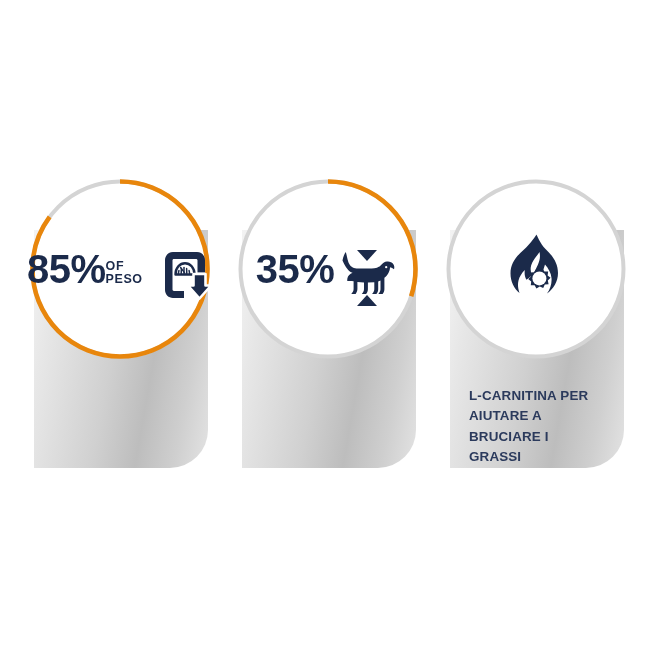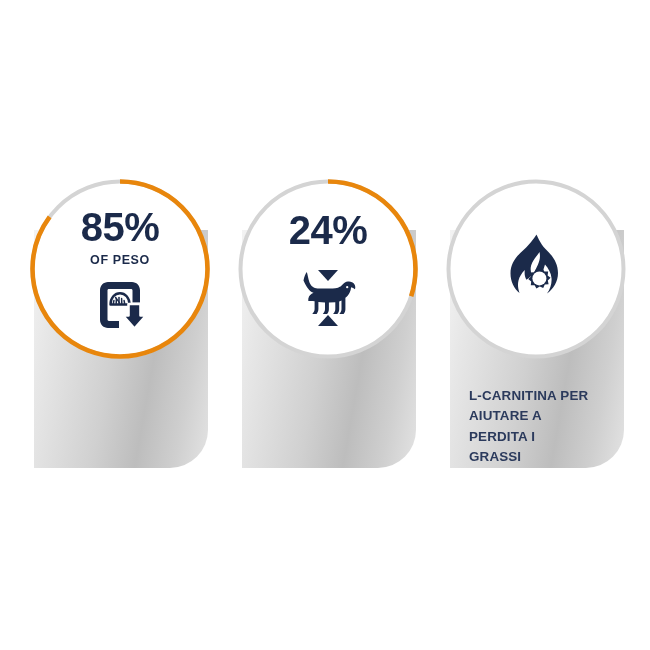--- a/index.html
+++ b/index.html
@@ -53,21 +53,20 @@
     inset: 0;
     width: 186px;
     height: 186px;
     display: block;
   }
 
   .circle-content {
     position: absolute;
     inset: 0;
     display: flex;
-    flex-direction: column;
     align-items: center;
     justify-content: center;
     pointer-events: none;
   }
 
   .pct {
     font-size: 40px;
     font-weight: bold;
     color: #1b2a4a;
     letter-spacing: -0.5px;
@@ -144,21 +143,21 @@
     </div>
   </div>
 
   <div class="card c2"></div>
   <div class="circle-wrap w2">
     <svg class="ring-svg" viewBox="0 0 186 186">
       <circle cx="93" cy="93" r="87.5" fill="#ffffff" stroke="#D4D4D4" stroke-width="4"></circle>
       <circle id="ring-arc-2" cx="93" cy="93" r="87.5" fill="none" stroke="#E8860C" stroke-width="4.6" stroke-linecap="butt" transform="rotate(-90 93 93)" stroke-dasharray="164.93361431346412 384.84510006474966"></circle>
     </svg>
     <div class="circle-content">
-      <div class="pct">24%</div>
+      <div class="pct">35%</div>
       <div class="icon-holder" style="margin-top:18px;">
         <svg width="66" height="60" viewBox="0 0 66 60" fill="none">
 
           <path d="M23 2 L43 2 L33 13 Z" fill="#1B2A4A"></path>
 
           <path d="M23 58 L43 58 L33 47 Z" fill="#1B2A4A"></path>
 
           <path d="M8.5 12.5 C9.8 15.5 11.4 18.6 13.6 21.2 C15.0 22.9 16.6 24.1 18.4 24.7 L18.4 24.9 C16.4 25.5 14.9 26.8 14.0 28.6 C13.3 30.0 13.1 31.5 13.3 33.0 L16.1 33.0 C17.3 33.0 18.4 33.1 19.6 33.2 L19.6 41.0 C19.6 42.2 19.3 43.2 18.7 44.1 L17.3 46.0 L21.6 46.0 L22.6 44.3 C23.1 43.4 23.4 42.4 23.4 41.3 L23.4 34.0 L30.0 34.4 L30.0 41.2 C30.0 42.3 29.7 43.3 29.1 44.2 L27.8 46.0 L32.1 46.0 L33.1 44.4 C33.6 43.5 33.9 42.5 33.9 41.4 L33.9 34.5 L40.3 34.2 L40.3 41.2 C40.3 42.3 40.0 43.3 39.4 44.2 L38.1 46.0 L42.4 46.0 L43.4 44.4 C43.9 43.5 44.2 42.5 44.2 41.4 L44.2 33.5 C45.0 33.2 45.8 32.9 46.5 32.5 L46.5 41.2 C46.5 42.3 46.2 43.3 45.6 44.2 L44.3 46.0 L48.6 46.0 L49.6 44.4 C50.1 43.5 50.4 42.5 50.4 41.4 L50.4 29.8 C52.2 28.4 53.7 26.6 54.7 24.5 C55.5 22.8 56.0 21.0 56.1 19.2 C57.5 19.7 58.8 20.3 60.0 21.2 C60.4 20.0 60.4 18.7 60.0 17.5 C59.5 16.0 58.4 14.8 57.0 14.2 C55.7 13.6 54.3 13.4 52.9 13.6 C50.8 13.9 48.9 15.0 47.6 16.6 C46.4 18.1 44.8 19.2 43.0 19.7 C41.3 20.2 39.5 20.4 37.7 20.4 L22.5 20.4 C20.7 20.4 19.1 19.9 17.7 18.8 C16.2 17.6 15.1 16.0 14.4 14.2 C13.7 12.4 13.3 10.5 12.9 8.6 C12.6 7.0 12.3 5.4 11.8 3.9 C11.0 5.1 10.3 6.4 9.8 7.8 C9.2 9.3 8.8 10.9 8.5 12.5 Z" fill="#1B2A4A"></path>
 
           <circle cx="52.2" cy="19.2" r="1.15" fill="#ffffff"></circle>
@@ -180,16 +179,16 @@
           <path d="M36.5 3.5 C36.5 3.5 31.0 12.5 23.5 19.0 C16.0 25.5 10.5 32.5 10.5 42.5 C10.5 50.5 14.0 57.5 19.5 62.0 C18.0 57.5 17.5 53.5 18.5 49.5 C19.5 45.5 21.8 42.0 24.8 39.0 C24.3 42.8 24.8 46.0 26.5 48.8 L32.0 44.5 C30.0 40.0 30.3 35.5 32.3 31.5 C34.3 27.5 37.3 24.5 39.5 21.0 C40.5 25.5 39.8 29.5 38.0 33.5 C36.8 36.2 35.3 38.8 34.3 41.5 L40.5 45.5 C42.5 41.5 44.0 37.5 45.0 33.5 C48.5 37.5 51.0 42.0 51.5 47.0 C52.0 52.5 50.3 57.8 47.0 62.5 C53.5 58.0 58.0 50.5 58.0 42.0 C58.0 32.0 52.5 24.5 45.5 18.0 C40.5 13.3 36.5 3.5 36.5 3.5 Z" fill="#1B2A4A"></path>
 
           <path d="M36.2 38.0 L39.5 39.6 L42.6 37.4 L44.4 40.6 L48.2 40.6 L47.6 44.4 L50.6 46.8 L47.8 49.4 L48.6 53.2 L44.8 53.6 L43.2 57.0 L39.8 55.4 L36.4 57.4 L34.6 54.2 L30.8 54.2 L31.2 50.4 L28.2 48.0 L31.0 45.4 L30.2 41.6 L34.0 41.2 Z" fill="#1B2A4A"></path>
           <circle cx="39.4" cy="47.4" r="7.0" fill="#ffffff"></circle>
         </svg>
       </div>
     </div>
   </div>
   <div class="caption p3">L-CARNITINA PER
 AIUTARE A
-PERDITA I
+BRUCIARE I
 GRASSI</div>
 
 </div>
 
 </body></html>

